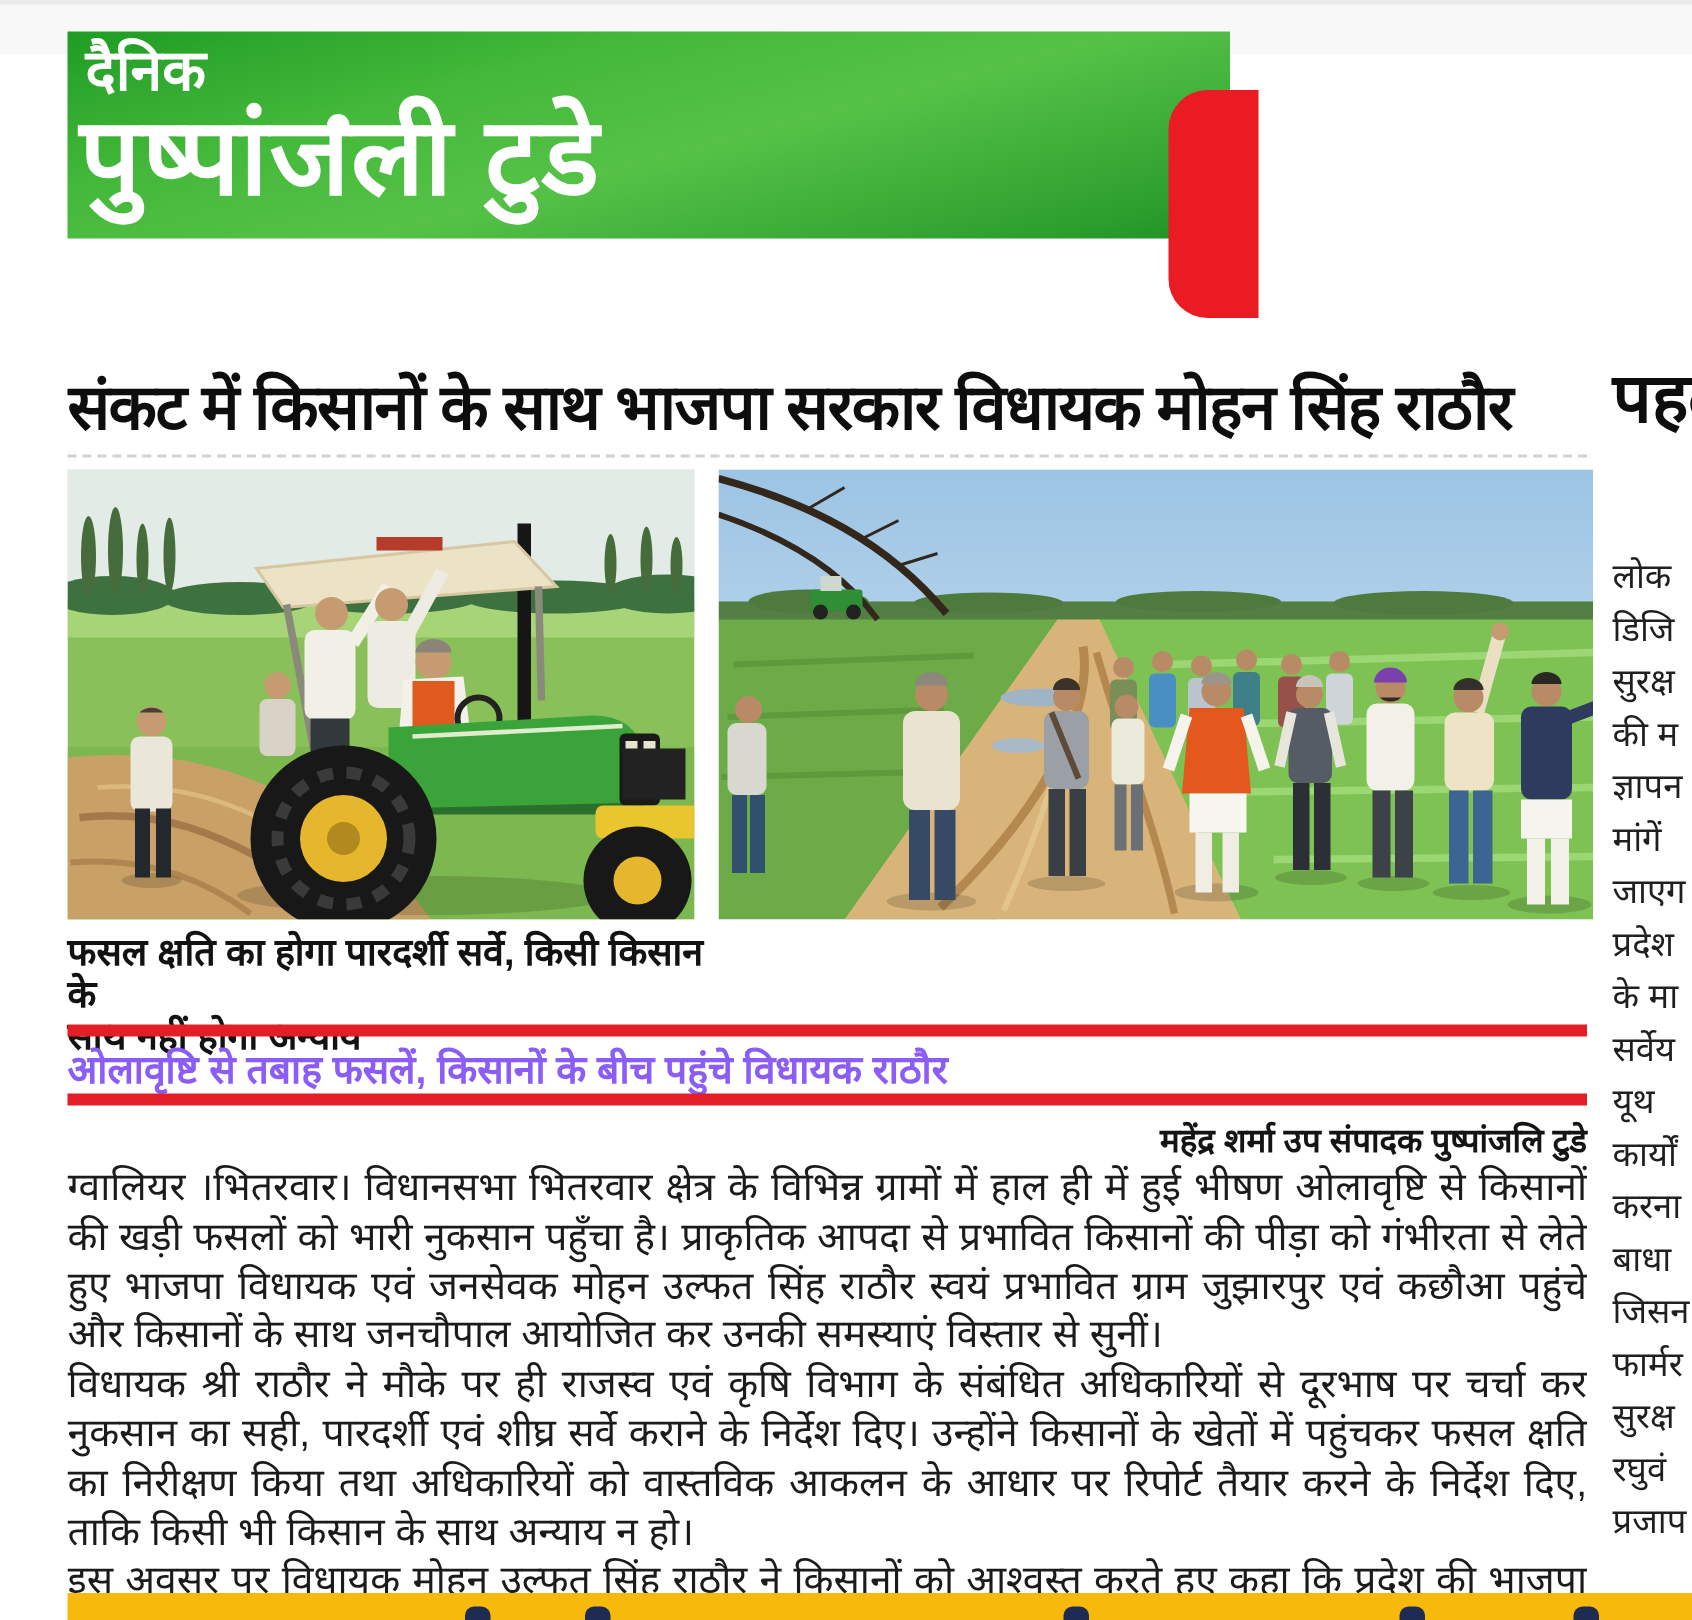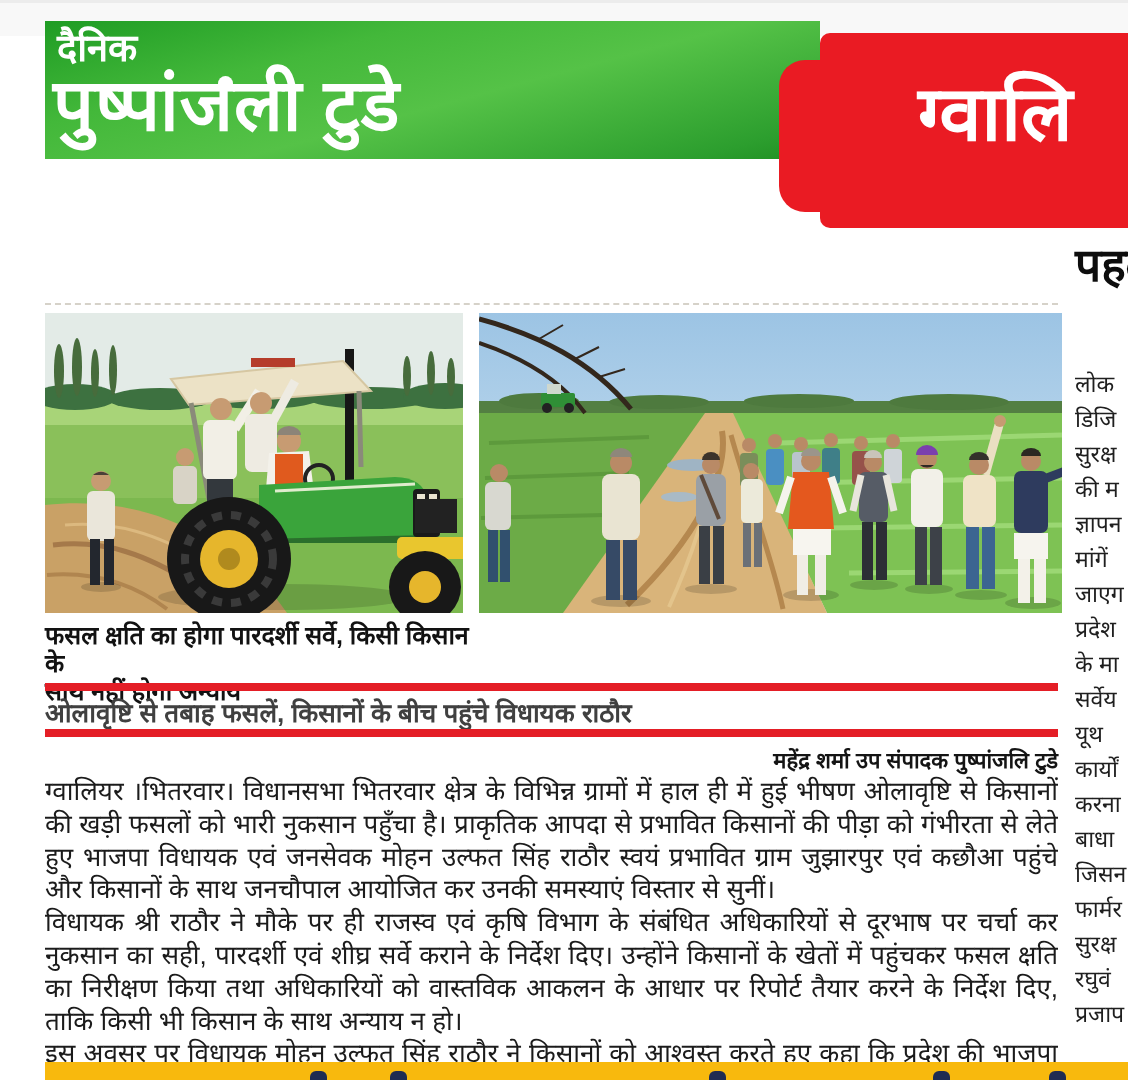--- a/index.html
+++ b/index.html
@@ -32,21 +32,21 @@
   .headline-rule{position:absolute;left:45px;top:303px;width:1013px;border-top:2px dashed #d6d2c9;}
   
   .photo{position:absolute;top:313px;height:300px;overflow:hidden;background:#dde8dc;}
   .photo.left{left:45px;width:418px;}
   .photo.right{left:479px;width:583px;}
   .photo svg{display:block;}
   
   .photo-caption{position:absolute;left:45px;top:621px;width:440px;font-size:25px;font-weight:bold;color:#121212;line-height:28px;}
   .red-rule{position:absolute;left:45px;width:1013px;height:8px;background:#e41e26;}
   .rule-top{top:683px;} .rule-bottom{top:729px;}
-  .subheadline{position:absolute;left:45px;top:694px;width:1013px;font-size:26px;font-weight:bold;color:#404040;white-space:nowrap;overflow:hidden;}
+  .subheadline{position:absolute;left:45px;top:694px;width:1013px;font-size:26px;font-weight:bold;color:#8b5cf6;white-space:nowrap;overflow:hidden;}
   .byline{position:absolute;left:45px;top:744px;width:1013px;text-align:right;font-size:22px;font-weight:bold;color:#141414;}
   
   .body-text{
     position:absolute;left:45px;top:775px;width:1013px;height:288px;overflow:hidden;
     font-size:26px;line-height:32.8px;text-align:justify;color:#1b1b1b;
   }
   .body-text p{margin:0;}
   
   .rc-lines{position:absolute;left:1075px;top:367px;width:60px;}
   .rc-line{font-size:23px;line-height:35px;color:#1f1f1f;white-space:nowrap;}
@@ -59,24 +59,22 @@
 
 <div class="page">
   <div class="top-strip"></div>
 
   <div class="green-banner">
     <div class="masthead-daily">दैनिक</div>
     <div class="masthead-title">पुष्पांजली टुडे</div>
     <div class="masthead-dot"></div>
   </div>
   <div class="red-tab"></div>
-  <div class="red-banner">
-    <div class="edition-label">ग्वालि</div>
-  </div>
-
+
+  <div class="main-headline">संकट में किसानों के साथ भाजपा सरकार  विधायक मोहन सिंह राठौर</div>
   <div class="rc-headline">पहल</div>
   <div class="headline-rule"></div>
 
   <div class="photo left">
     <svg width="418" height="300" viewBox="0 0 418 300">
       <rect width="418" height="300" fill="#e6ede4"></rect>
       <rect y="0" width="418" height="92" fill="#e3ebe7"></rect>
       <rect y="86" width="418" height="214" fill="#8ac05a"></rect>
       <rect y="86" width="418" height="26" fill="#a8d478"></rect>
       <rect y="185" width="418" height="115" fill="#7cb84f"></rect>

